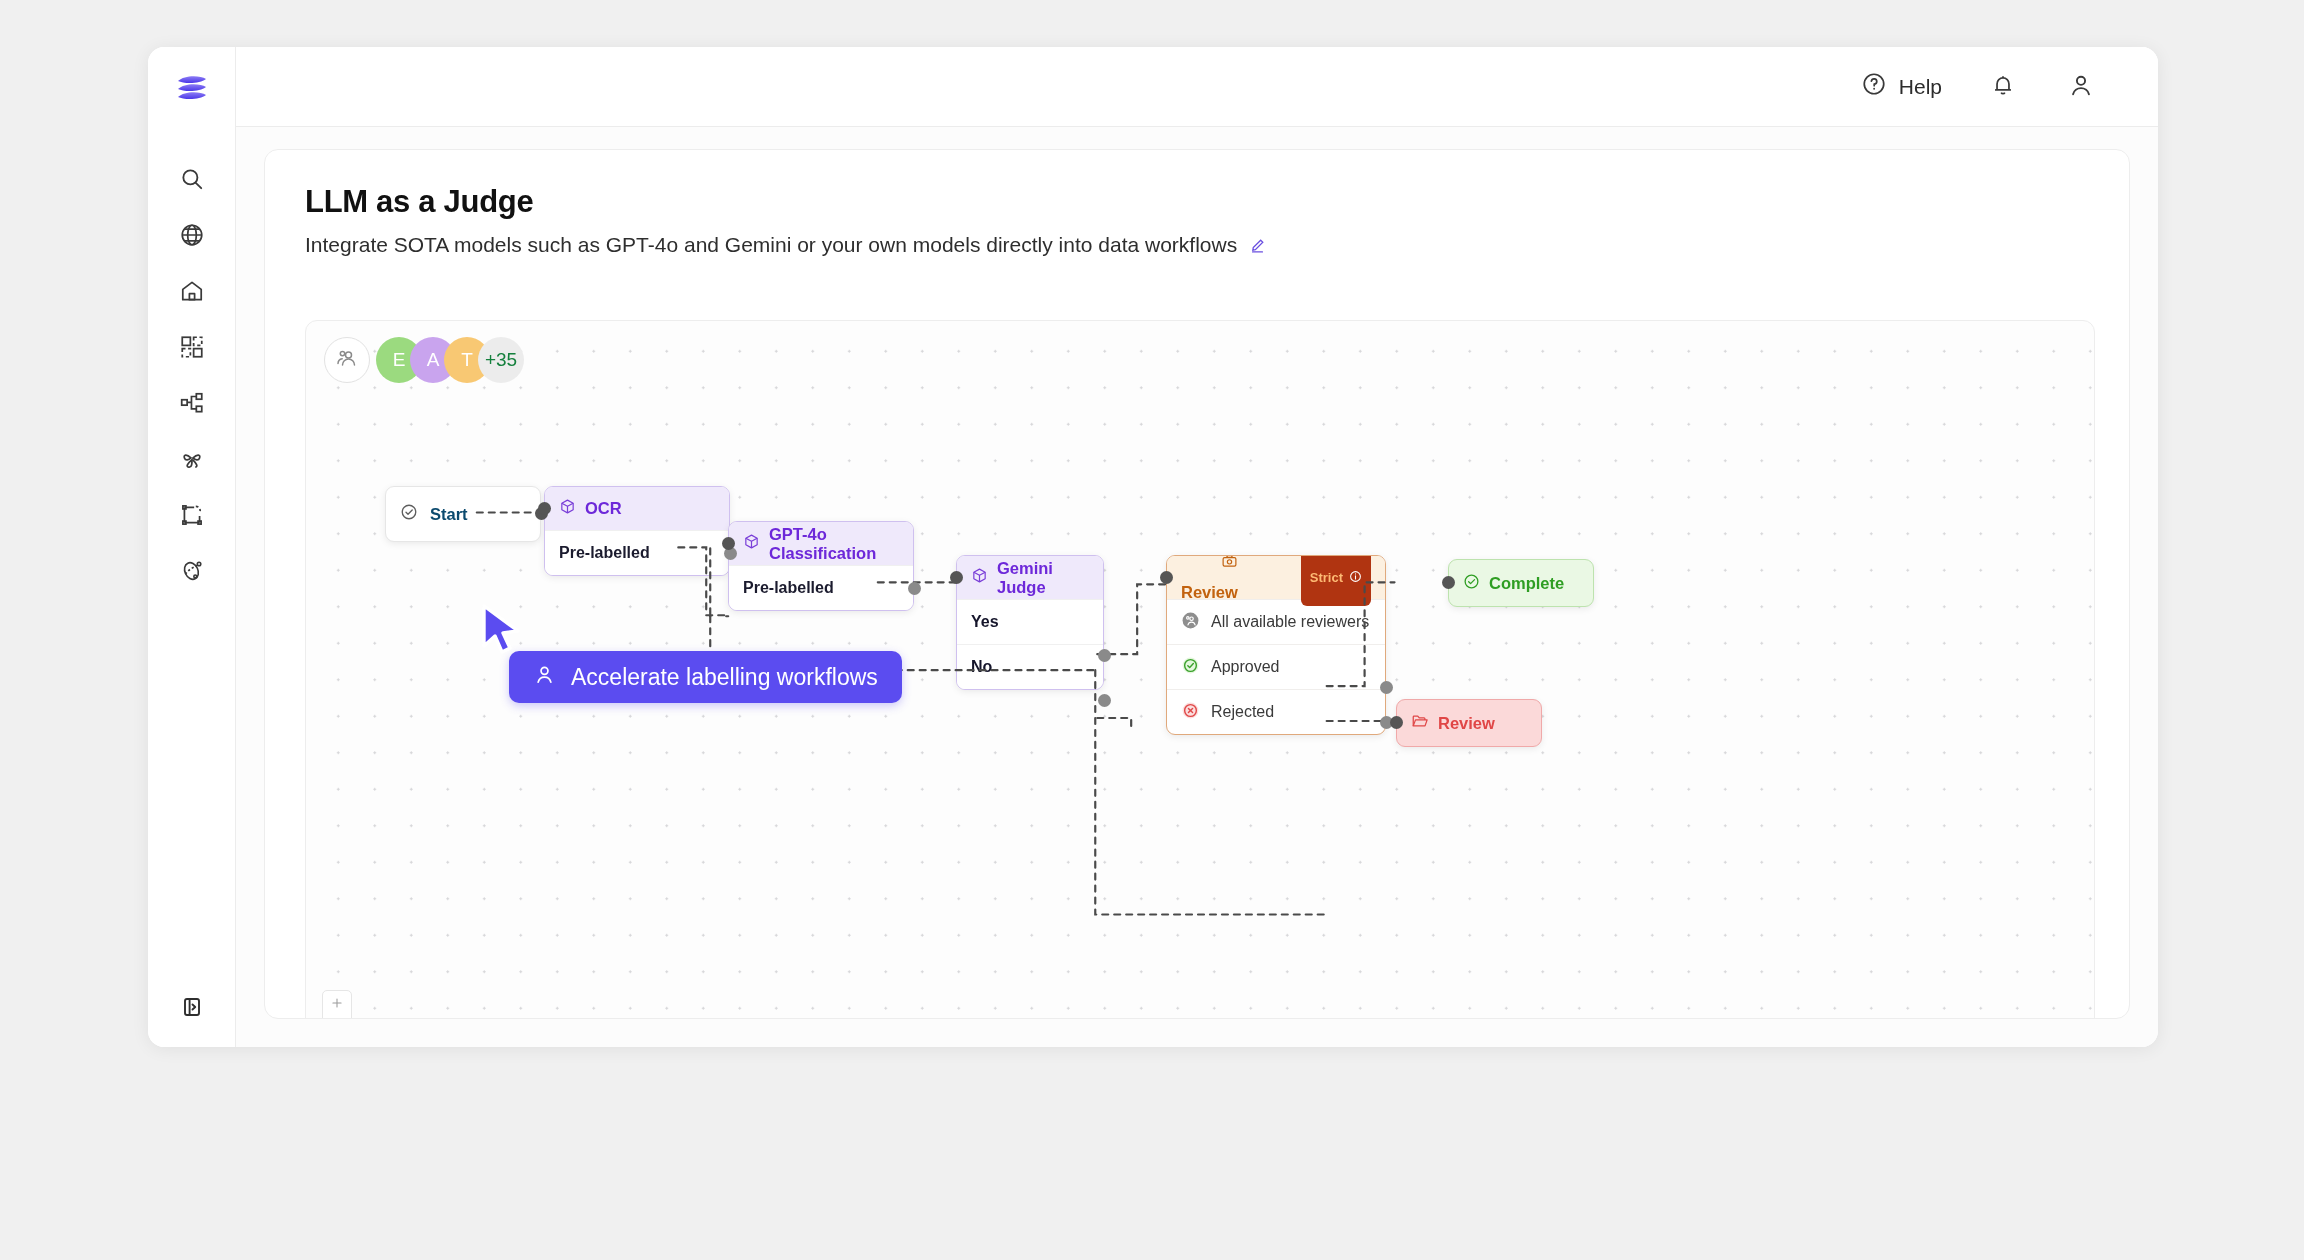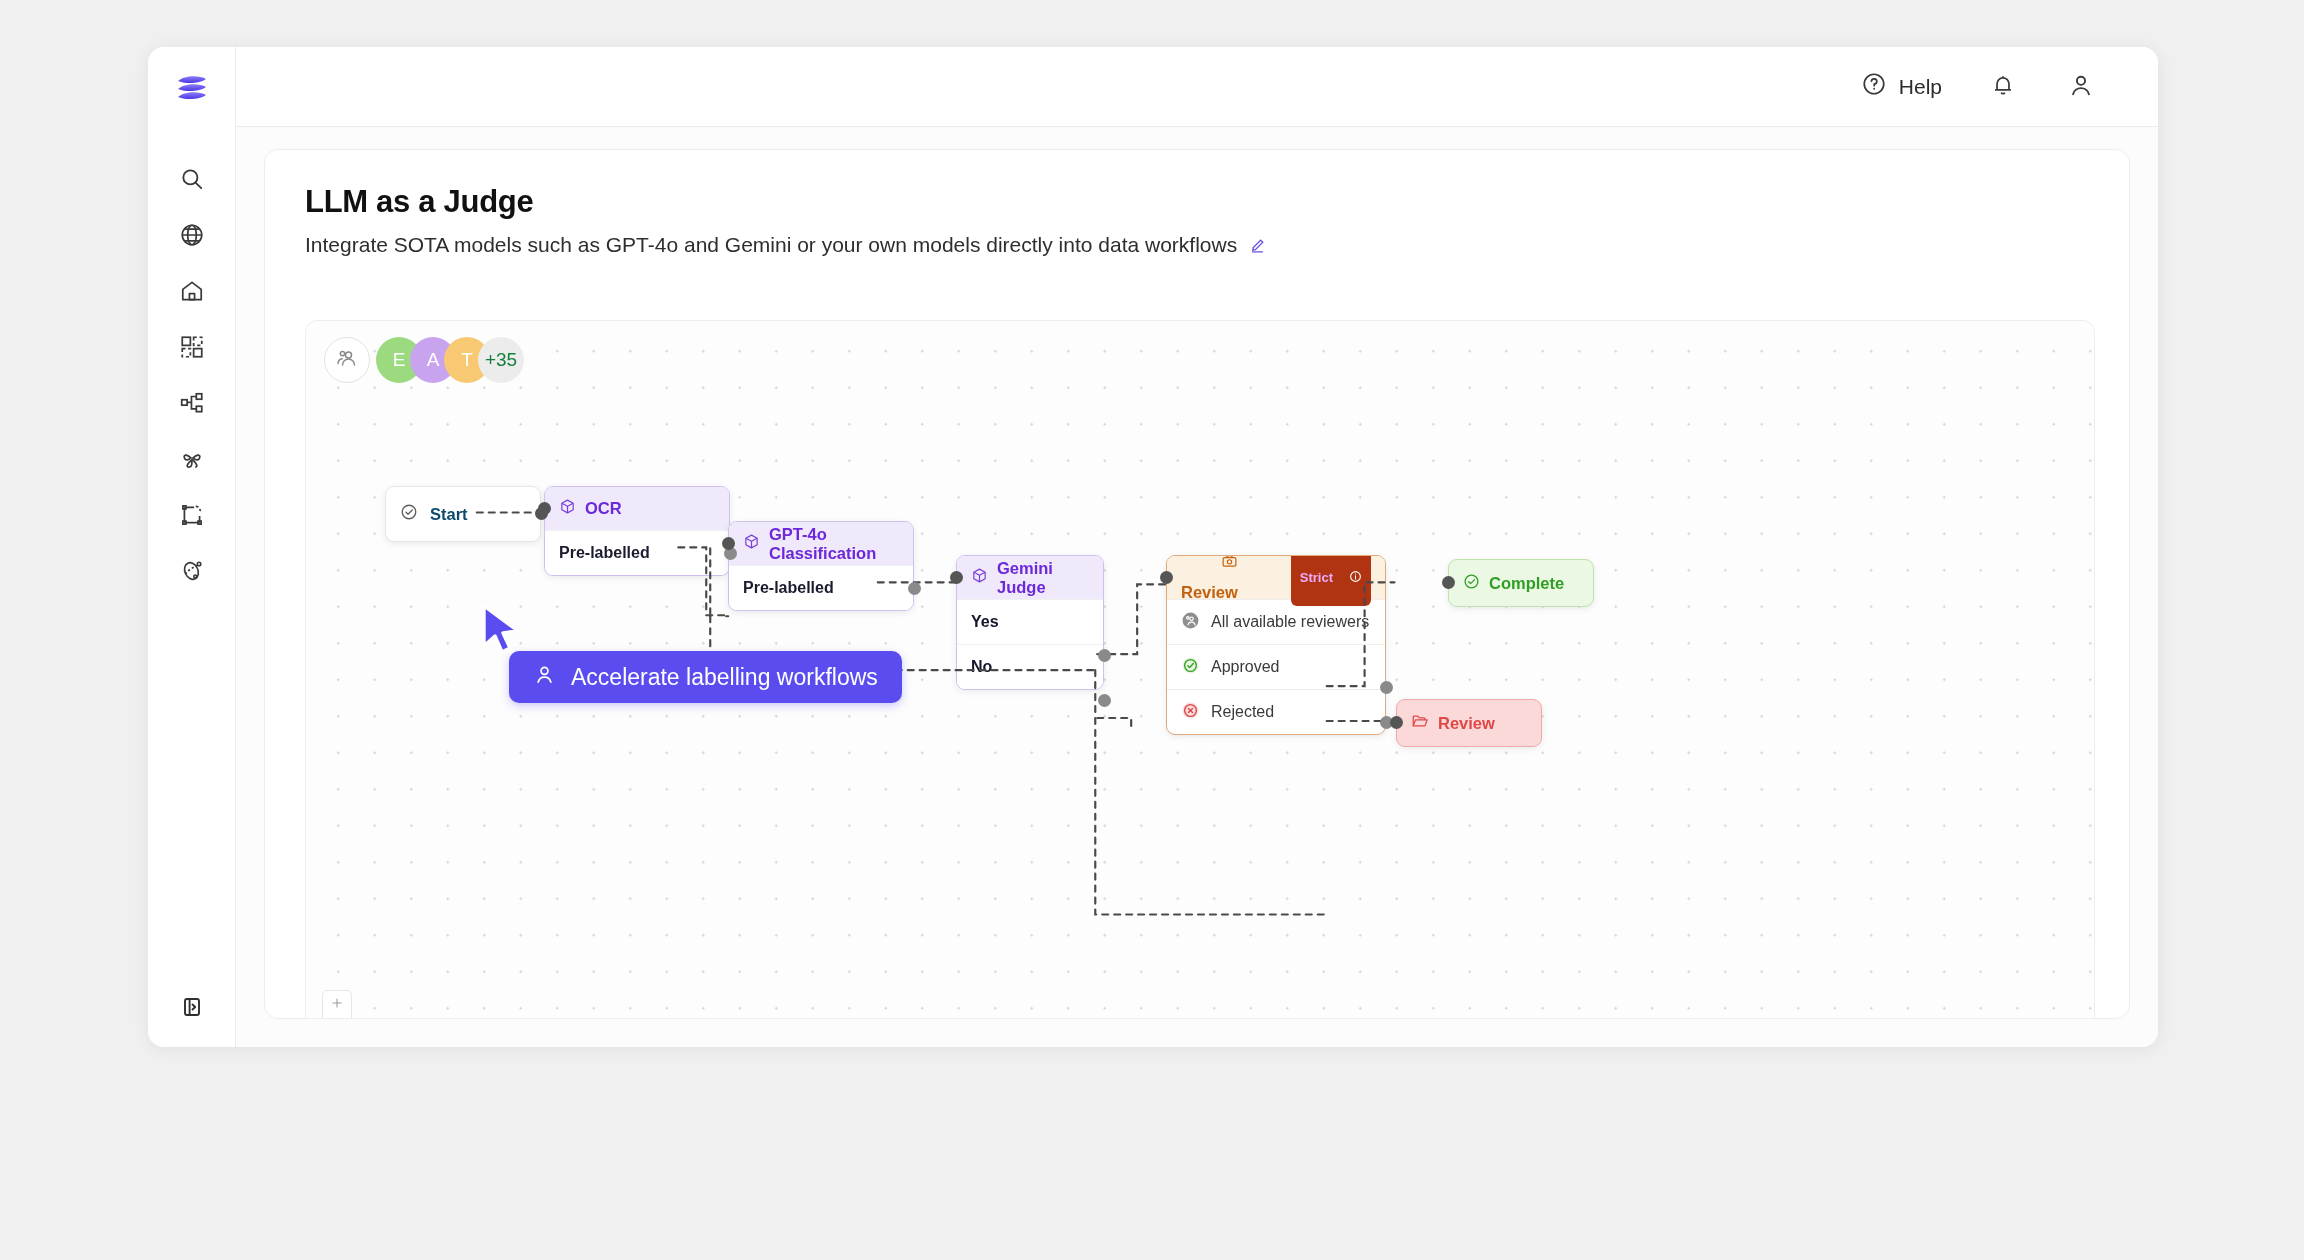--- a/index.html
+++ b/index.html
@@ -143,24 +143,24 @@
   .purple .node-hdr { background: #efe9fb; color: #6d28d9; }
   .purple .node-row { background: #ffffff; border-top: 1px solid #f0f0f0; font-weight: bold; }
   .purple .node-row.plain { font-weight: bold; }
   .purple .node-row.choice { font-weight: bold; color:#15152b; }
   
   .review .node-box { border: 1px solid #e0a97c; width: 100%; }
   .review .node-hdr { background: #fcf0e0; color: #c2620f; justify-content: space-between; }
   .review .hdr-left { display: flex; align-items: flex-end; gap: 9px; flex-direction: column; }
   .review .node-row { border-top: 1px solid #f0eeec; color: #3a3a3a; }
   .badge-strict {
-    background: #b03411; color: #f0abfc;
+    background: #b03411; color: #fdba74;
     font-size: 13px; font-weight: bold;
     border-radius: 6px; padding: 20px 9px;
-    display: flex; align-items: center; gap: 16px;
+    display: flex; align-items: center; gap: 6px;
     cursor: pointer;
   }
   
   .node-complete .node-box {
     background: #eaf8e4; border: 1px solid #bde3ae; width: 146px;
   }
   .node-complete .node-hdr { color: #2f9e23; height: 46px; }
   .node-archive .node-box {
     background: #fbd9d9; border: 1px solid #f0a9a9; width: 146px;
   }

